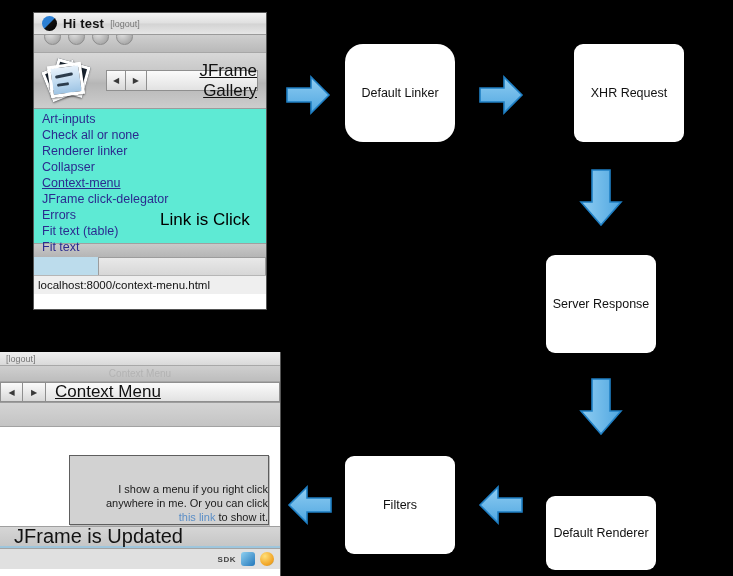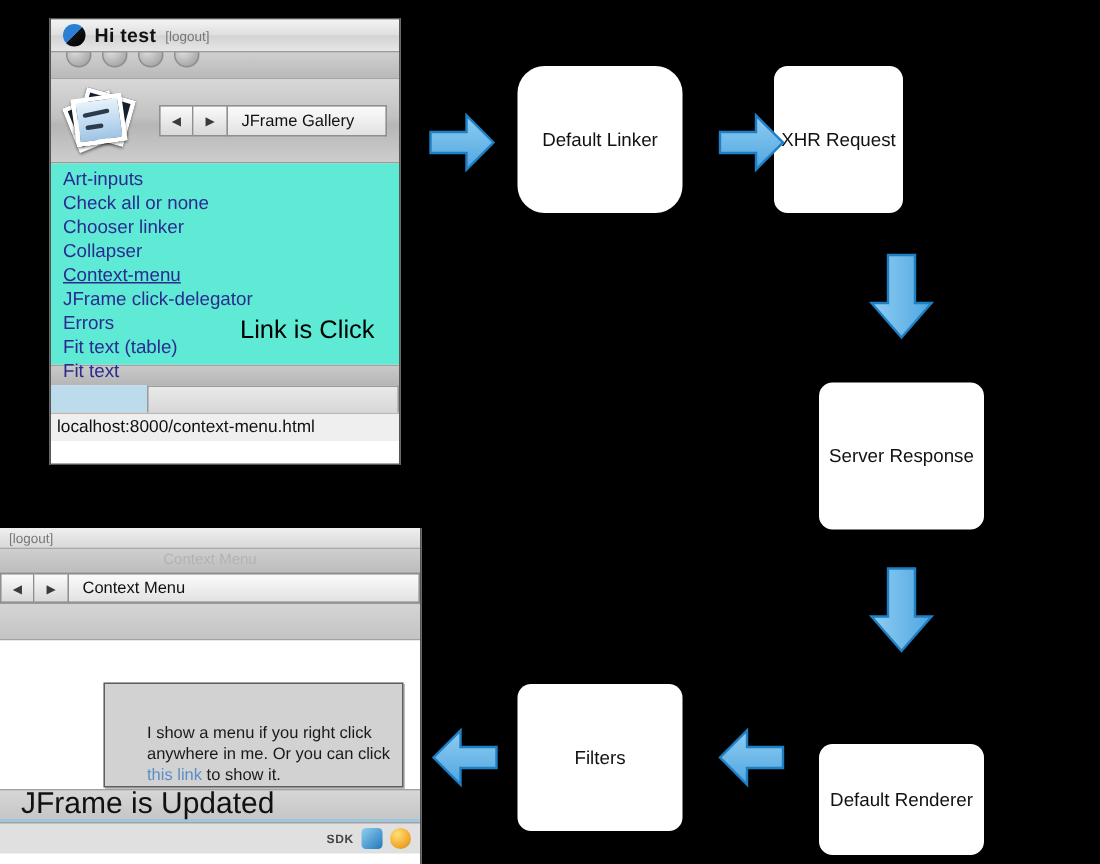--- a/index.html
+++ b/index.html
@@ -5,21 +5,21 @@
   * { box-sizing: border-box; margin: 0; padding: 0; }
   html, body {
     width: 733px; height: 576px;
     background: #000;
     font-family: "Liberation Sans", sans-serif;
     overflow: hidden;
   }
   #stage { position: relative; width: 733px; height: 576px; background: #000; }
 
   
-  .win { position: absolute; background: #fff; overflow: hidden; }
+  .win { position: absolute; background: #fff; overflow: hidden; text-align: right; }
 
   .app-topbar {
     height: 22px;
     background: linear-gradient(to bottom, #f4f4f4 0%, #dfdfdf 48%, #d3d3d3 52%, #e6e6e6 100%);
     border-bottom: 1px solid #9a9a9a;
     display: flex; align-items: center; gap: 6px;
     padding: 0 8px;
     position: relative;
   }
   .logo-dot {
@@ -77,21 +77,21 @@
     border: 1px solid #8f8f8f;
     display: flex; align-items: center; justify-content: center;
     font-size: 8px; color: #3a3a3a;
   }
   .navbtn + .navbtn { border-left: none; }
   .crumbbox {
     flex: 1 1 auto;
     background: linear-gradient(to bottom, #fbfbfb, #e2e2e2);
     border: 1px solid #8f8f8f; border-left: none;
     display: flex; align-items: center; padding-left: 9px;
-    font-size: 11px; color: #111;
+    font-size: 17px; color: #111; text-decoration: underline;
   }
 
   
   .linklist { background: #5eead4; padding: 2px 0 0 8px; position: relative; }
   .linklist a {
     display: block; color: #2b2b8f; font-size: 12.5px;
     line-height: 16px; text-decoration: none; width: max-content;
   }
   .linklist a.under { text-decoration: underline; }
   .overlay-msg {
@@ -202,21 +202,21 @@
       <span class="navgroup">
         <span class="navbtn">◀</span>
         <span class="navbtn">▶</span>
         <span class="crumbbox">JFrame Gallery</span>
       </span>
     </div>
 
     <div class="linklist" style="height:134px;">
       <a href="#">Art-inputs</a>
       <a href="#">Check all or none</a>
-      <a href="#">Chooser linker</a>
+      <a href="#">Renderer linker</a>
       <a href="#">Collapser</a>
       <a href="#" class="under">Context-menu</a>
       <a href="#">JFrame click-delegator</a>
       <a href="#">Errors</a>
       <a href="#">Fit text (table)</a>
       <a href="#">Fit text</a>
       <span class="overlay-msg" style="left:126px; top:101px;">Link is Click</span>
     </div>
 
     <div class="grey-strip"></div>
@@ -263,21 +263,21 @@
         <span class="sdk-ico blue"></span>
         <span class="sdk-ico orange"></span>
       </div>
     </div>
   </div>
 
   <div class="node" style="left:345px; top:44px; width:110px; height:98px;border-radius:18px;">
     <span>Default Linker</span>
   </div>
 
-  <div class="node" style="left:516px; top:44px; width:86px; height:98px;align-items:center;">
+  <div class="node" style="left:574px; top:44px; width:110px; height:98px;align-items:center;">
     <span>XHR Request</span>
   </div>
 
   <div class="node" style="left:546px; top:255px; width:110px; height:98px;">
     <span>Server Response</span>
   </div>
 
   <div class="node" style="left:546px; top:456px; width:110px; height:74px;margin-top:40px;">
     <span>Default Renderer</span>
   </div>

